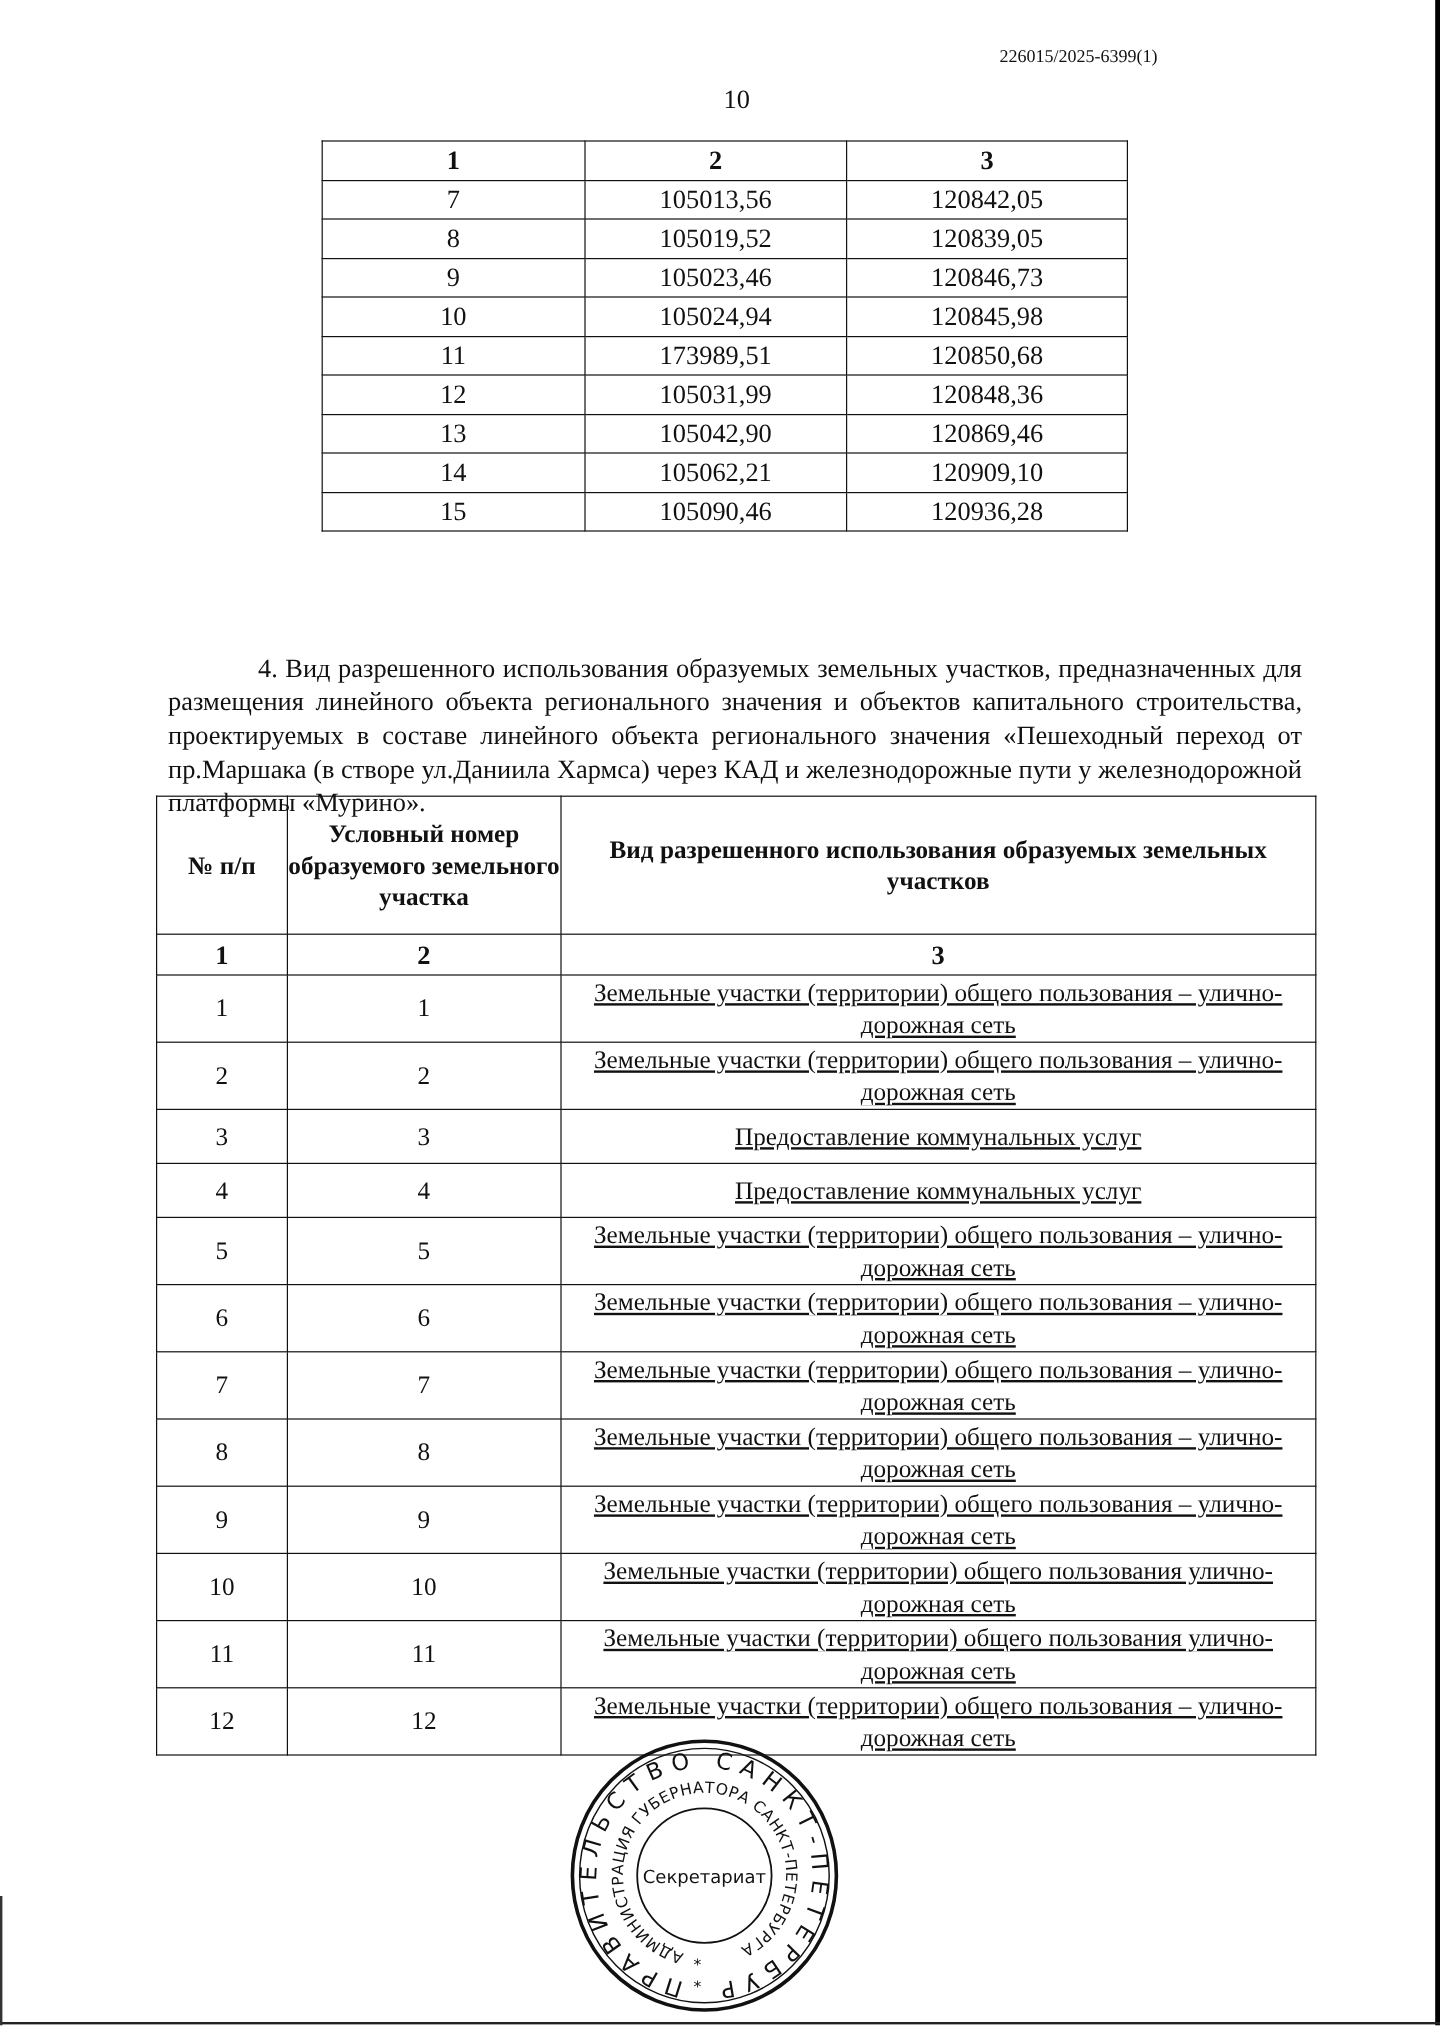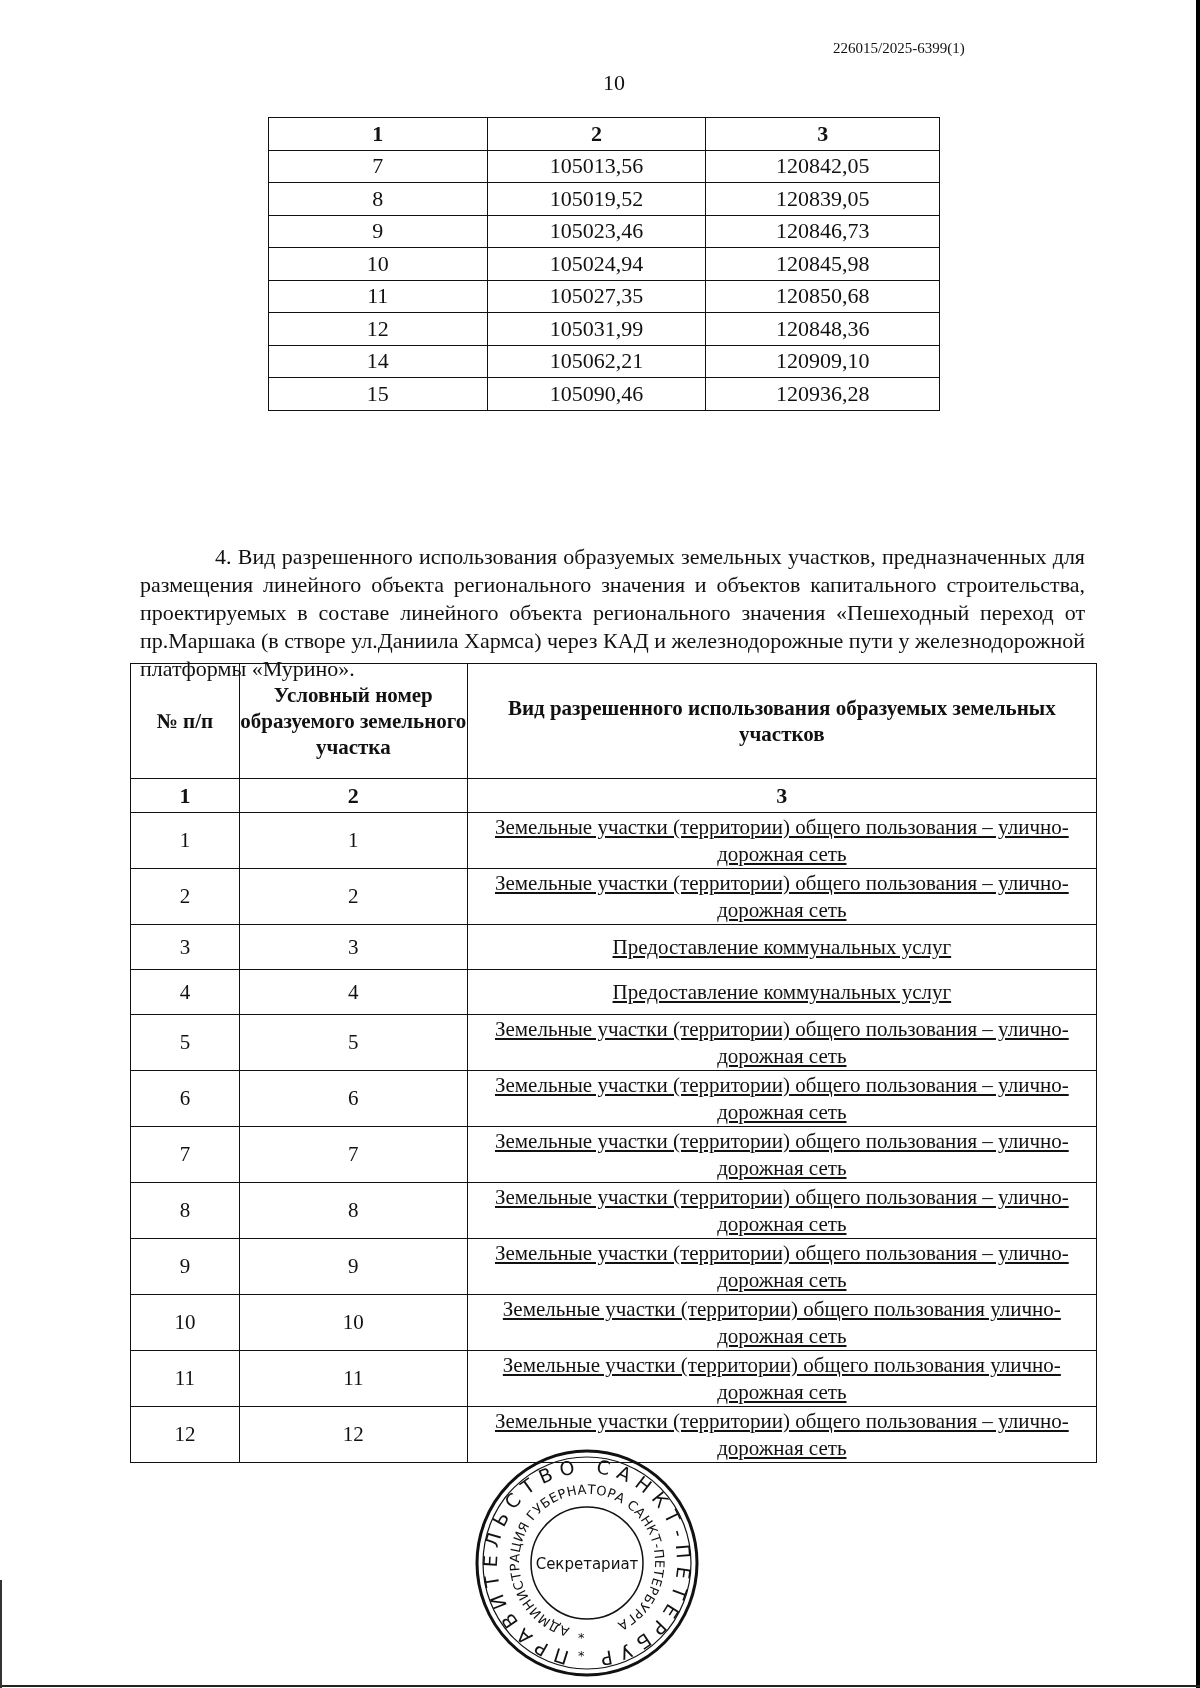--- a/index.html
+++ b/index.html
@@ -82,27 +82,32 @@
         <td>105023,46</td>
         <td>120846,73</td>
       </tr>
     <tr>
         <td>10</td>
         <td>105024,94</td>
         <td>120845,98</td>
       </tr>
     <tr>
         <td>11</td>
-        <td>105027,35</td>
+        <td>173989,51</td>
         <td>120850,68</td>
       </tr>
     <tr>
         <td>12</td>
         <td>105031,99</td>
         <td>120848,36</td>
+      </tr>
+    <tr>
+        <td>13</td>
+        <td>105042,90</td>
+        <td>120869,46</td>
       </tr>
     <tr>
         <td>14</td>
         <td>105062,21</td>
         <td>120909,10</td>
       </tr>
     <tr>
         <td>15</td>
         <td>105090,46</td>
         <td>120936,28</td>

